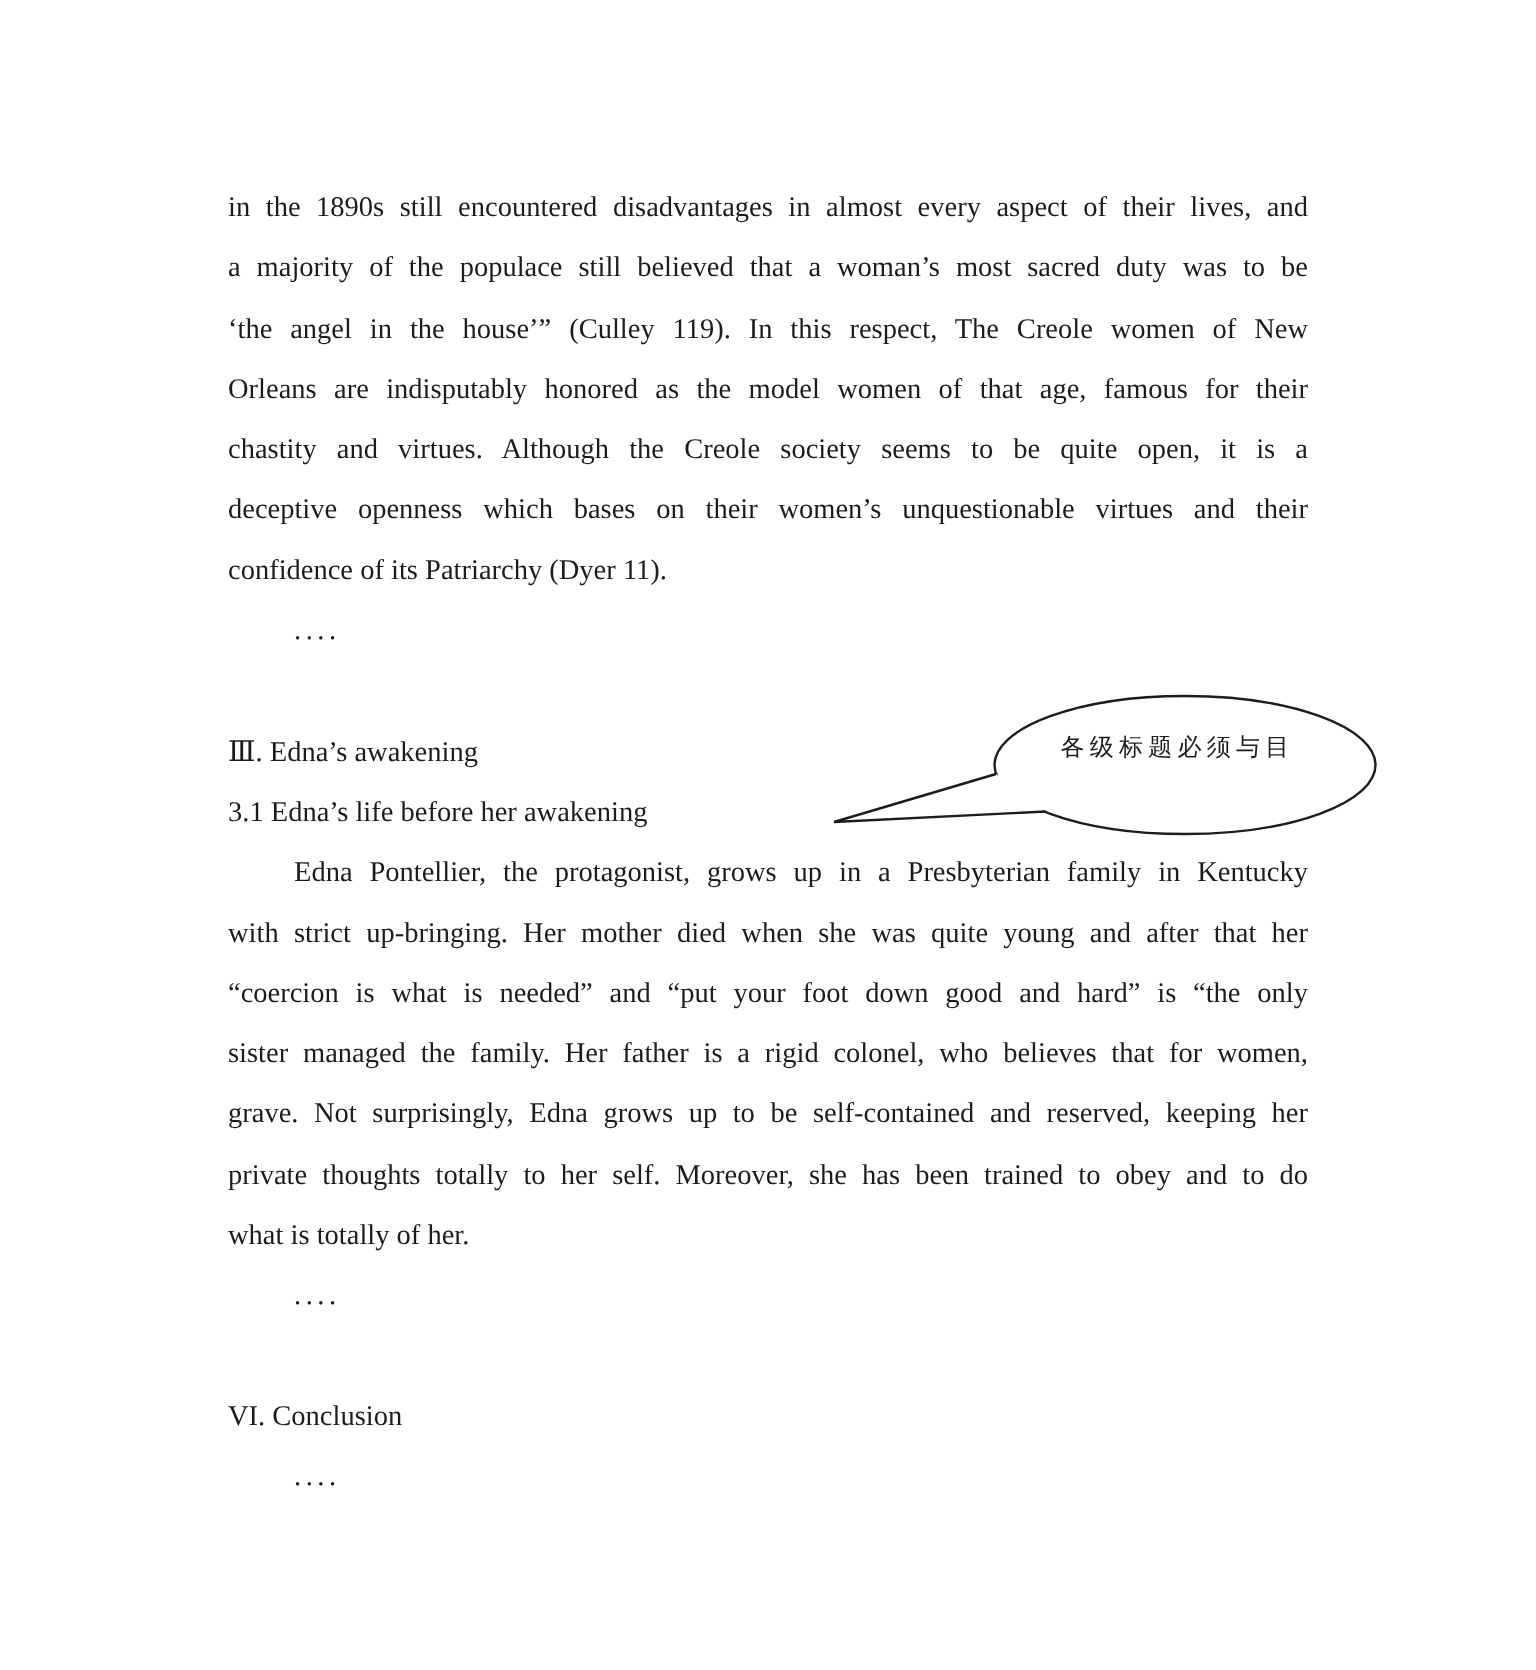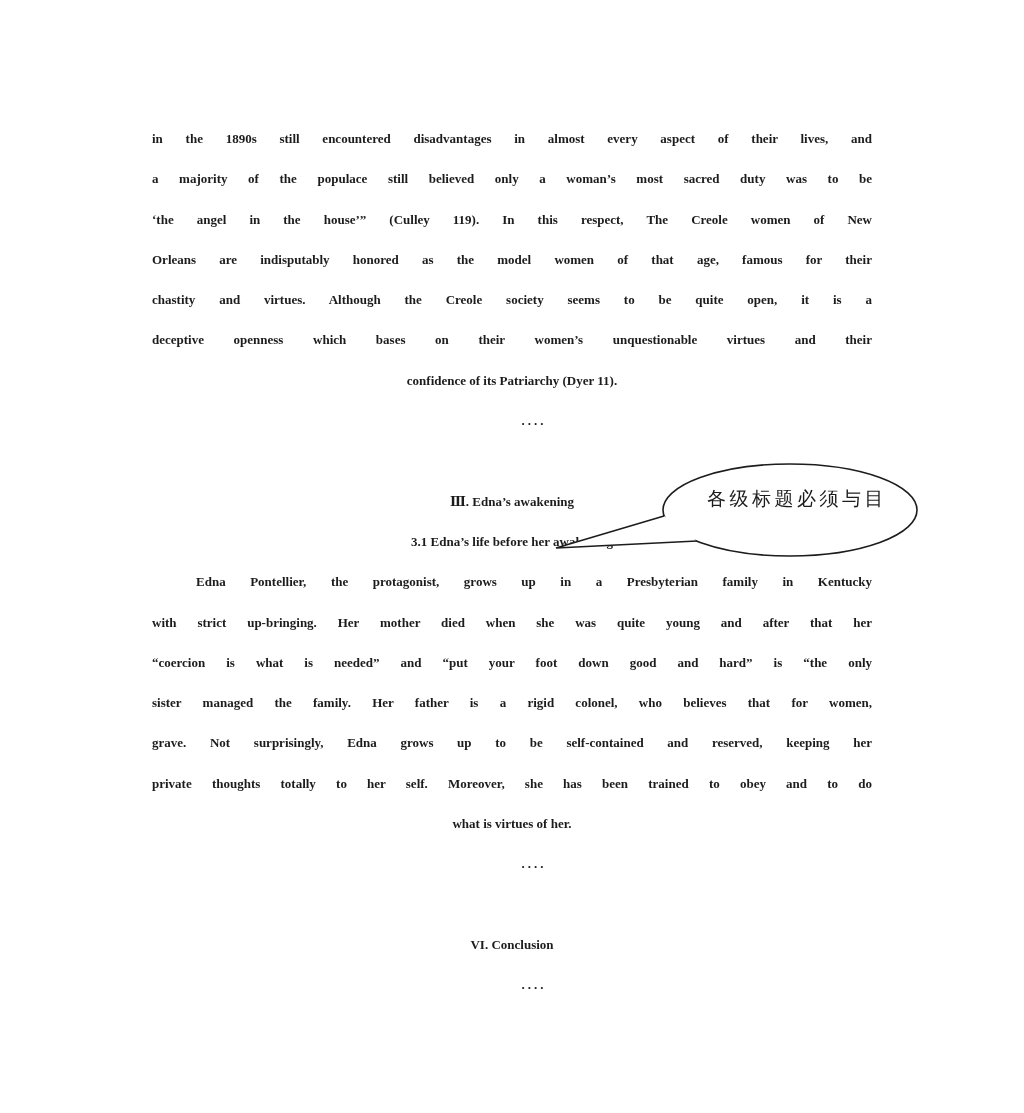--- a/index.html
+++ b/index.html
@@ -13,28 +13,26 @@
     background: #ffffff;
     overflow: hidden;
     font-family: "Liberation Serif", "DejaVu Serif", serif;
     color: #1c1c1c;
   }
   .doc {
     position: absolute;
     left: 152px;
     top: 119px;
     width: 720px;
-    font-size: 13px;
-    font-weight: bold;
+    font-size: 19px;
   }
   .ln {
     line-height: 40.3px;
     height: 40.3px;
     white-space: nowrap;
-    text-align: center;
   }
   .j {
     white-space: normal;
     text-align: justify;
     text-align-last: justify;
   }
   .ind {
     text-indent: 44px;
   }
   .dots {
@@ -46,52 +44,52 @@
   }
   .callout-svg {
     position: absolute;
     left: 540px;
     top: 450px;
   }
   .callout-text {
     position: absolute;
     left: 707px;
     top: 484px;
-    font-size: 19px;
+    font-size: 16px;
     line-height: 29px;
     letter-spacing: 3.5px;
     color: #1c1c1c;
     font-family: "Liberation Serif", "DejaVu Serif", serif;
   }
 </style>
 </head>
 <body>
 
 <div class="doc">
   <div class="ln j">in the 1890s still encountered disadvantages in almost every aspect of their lives, and</div>
-  <div class="ln j">a majority of the populace still believed only a woman’s most sacred duty was to be</div>
+  <div class="ln j">a majority of the populace still believed that a woman’s most sacred duty was to be</div>
   <div class="ln j">‘the angel in the house’” (Culley 119). In this respect, The Creole women of New</div>
   <div class="ln j">Orleans are indisputably honored as the model women of that age, famous for their</div>
   <div class="ln j">chastity and virtues. Although the Creole society seems to be quite open, it is a</div>
   <div class="ln j">deceptive openness which bases on their women’s unquestionable virtues and their</div>
   <div class="ln">confidence of its Patriarchy (Dyer 11).</div>
 
   <div class="ln dots">....</div>
   <div class="blank"></div>
 
   <div class="ln">Ⅲ. Edna’s awakening</div>
   <div class="ln">3.1 Edna’s life before her awakening</div>
 
   <div class="ln j ind">Edna Pontellier, the protagonist, grows up in a Presbyterian family in Kentucky</div>
   <div class="ln j">with strict up-bringing. Her mother died when she was quite young and after that her</div>
   <div class="ln j">“coercion is what is needed” and “put your foot down good and hard” is “the only</div>
   <div class="ln j">sister managed the family. Her father is a rigid colonel, who believes that for women,</div>
   <div class="ln j">grave. Not surprisingly, Edna grows up to be self-contained and reserved, keeping her</div>
   <div class="ln j">private thoughts totally to her self. Moreover, she has been trained to obey and to do</div>
-  <div class="ln">what is virtues of her.</div>
+  <div class="ln">what is totally of her.</div>
 
   <div class="ln dots">....</div>
   <div class="blank"></div>
 
   <div class="ln">VI. Conclusion</div>
   <div class="ln dots">....</div>
 </div>
 
 <svg class="callout-svg" width="395" height="115" viewBox="0 0 395 115" xmlns="http://www.w3.org/2000/svg">
   <ellipse cx="250" cy="60" rx="127" ry="46" fill="#ffffff" stroke="#1c1c1c" stroke-width="1.6"></ellipse>

